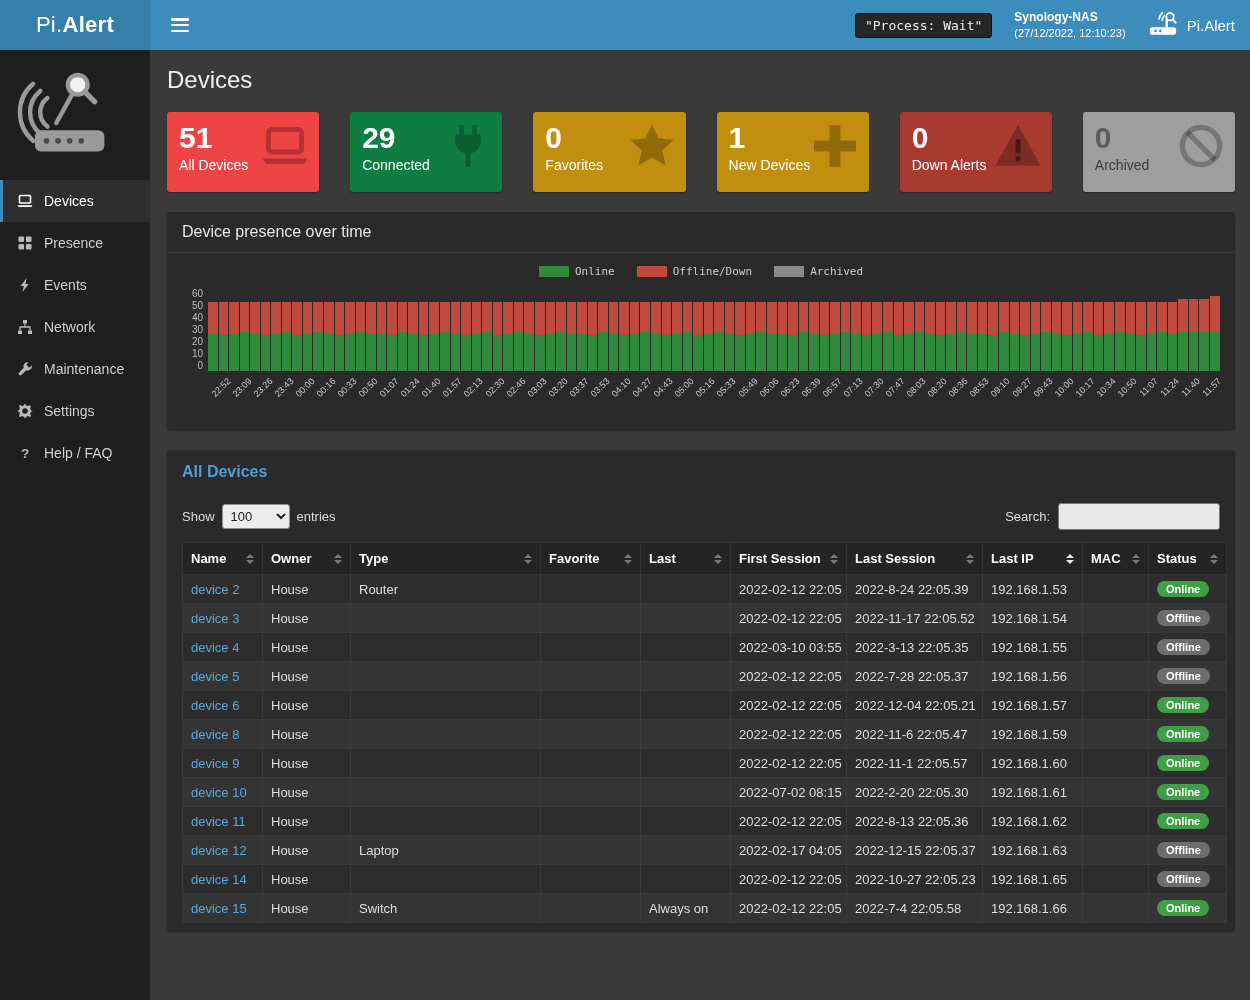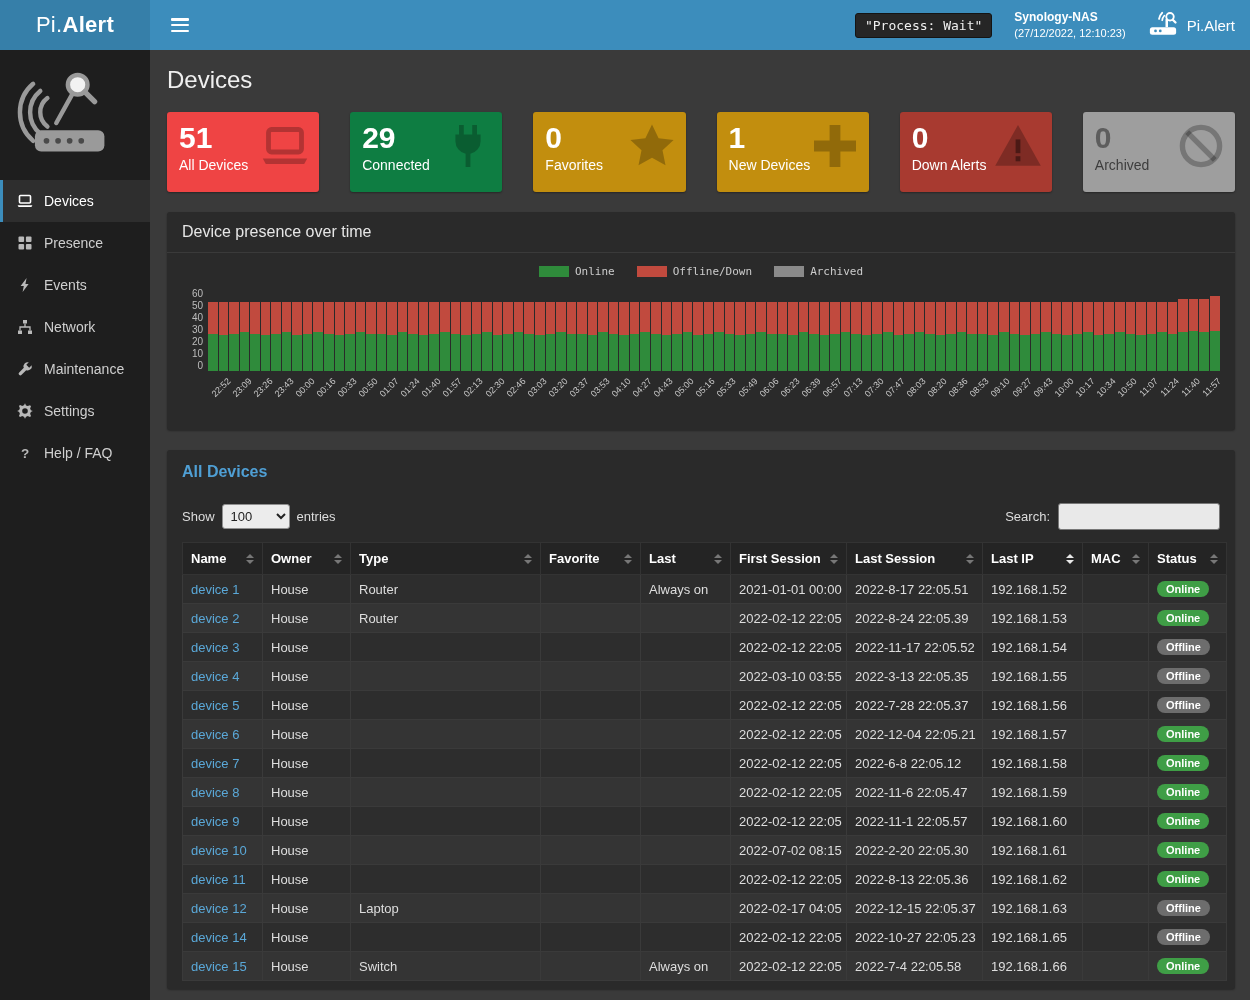--- a/index.html
+++ b/index.html
@@ -880,32 +880,20 @@
                     <i class="down"></i>
                   </span><span>MAC</span></th>
                 <th class="col-status"><span class="sort">
                     <i class="up"></i>
                     <i class="down"></i>
                   </span><span>Status</span></th>
               </tr>
             </thead>
           <tbody>
               <tr>
-                <td class="col-name"><a class="link" href="#">device 1</a></td>
-                <td class="col-owner">House</td>
-                <td class="col-type">Router</td>
-                <td class="col-favorite"></td>
-                <td class="col-group">Always on</td>
-                <td class="col-first_session">2021-01-01  00:00</td>
-                <td class="col-last_session">2022-8-17  22:05.51</td>
-                <td class="col-last_ip">192.168.1.52</td>
-                <td class="col-mac"></td>
-                <td class="col-status"><span class="badge online">Online</span></td>
-              </tr>
-              <tr>
                 <td class="col-name"><a class="link" href="#">device 2</a></td>
                 <td class="col-owner">House</td>
                 <td class="col-type">Router</td>
                 <td class="col-favorite"></td>
                 <td class="col-group"></td>
                 <td class="col-first_session">2022-02-12  22:05</td>
                 <td class="col-last_session">2022-8-24  22:05.39</td>
                 <td class="col-last_ip">192.168.1.53</td>
                 <td class="col-mac"></td>
                 <td class="col-status"><span class="badge online">Online</span></td>
@@ -948,32 +936,20 @@
               </tr>
               <tr>
                 <td class="col-name"><a class="link" href="#">device 6</a></td>
                 <td class="col-owner">House</td>
                 <td class="col-type"></td>
                 <td class="col-favorite"></td>
                 <td class="col-group"></td>
                 <td class="col-first_session">2022-02-12  22:05</td>
                 <td class="col-last_session">2022-12-04  22:05.21</td>
                 <td class="col-last_ip">192.168.1.57</td>
-                <td class="col-mac"></td>
-                <td class="col-status"><span class="badge online">Online</span></td>
-              </tr>
-              <tr>
-                <td class="col-name"><a class="link" href="#">device 7</a></td>
-                <td class="col-owner">House</td>
-                <td class="col-type"></td>
-                <td class="col-favorite"></td>
-                <td class="col-group"></td>
-                <td class="col-first_session">2022-02-12  22:05</td>
-                <td class="col-last_session">2022-6-8  22:05.12</td>
-                <td class="col-last_ip">192.168.1.58</td>
                 <td class="col-mac"></td>
                 <td class="col-status"><span class="badge online">Online</span></td>
               </tr>
               <tr>
                 <td class="col-name"><a class="link" href="#">device 8</a></td>
                 <td class="col-owner">House</td>
                 <td class="col-type"></td>
                 <td class="col-favorite"></td>
                 <td class="col-group"></td>
                 <td class="col-first_session">2022-02-12  22:05</td>

